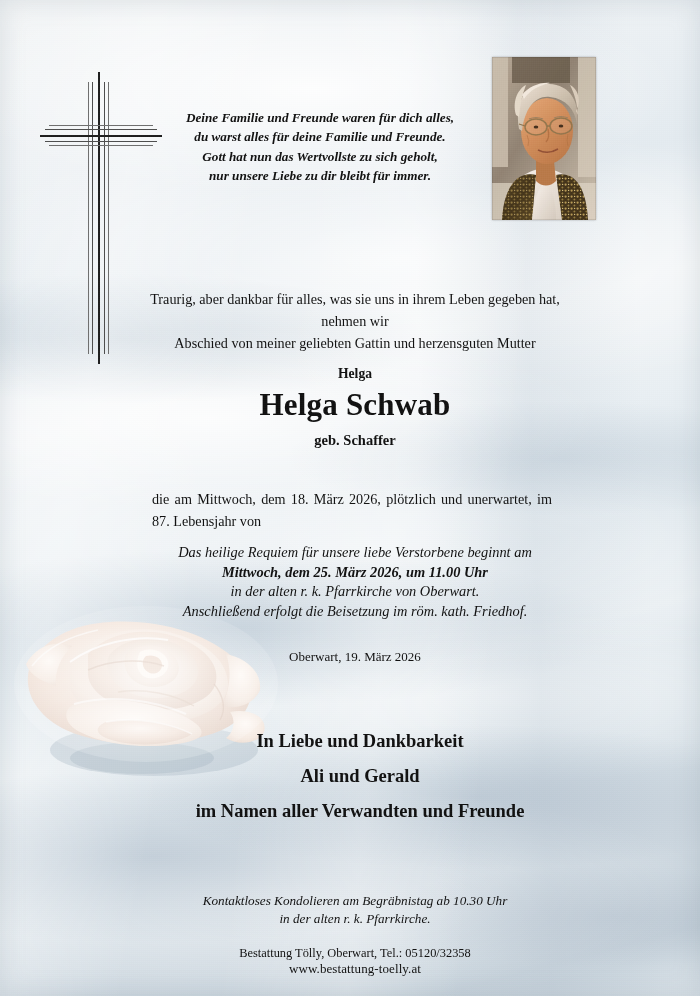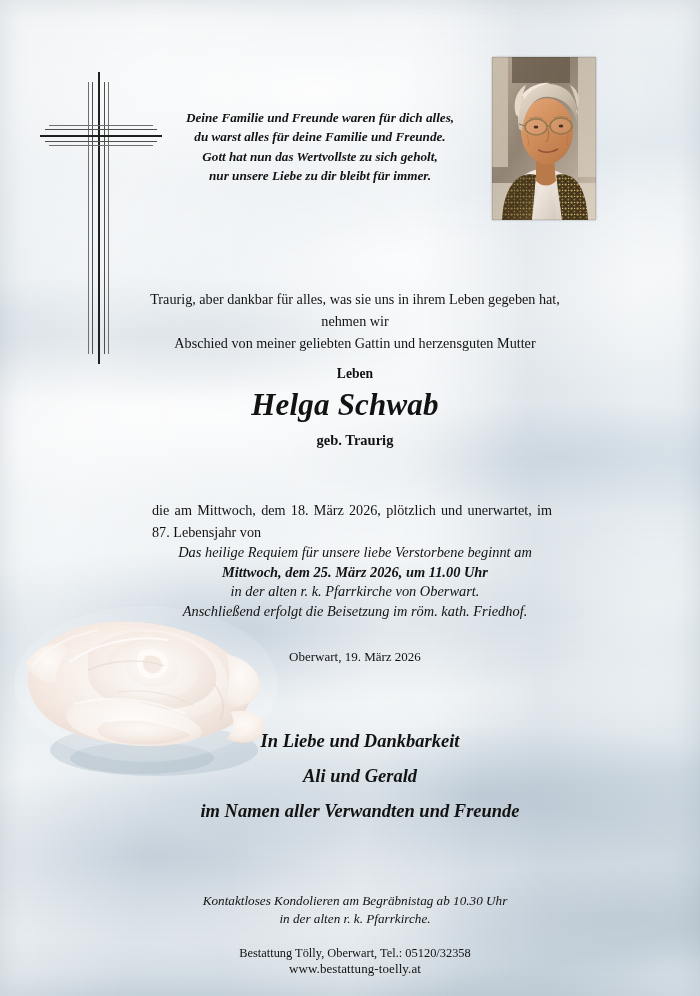--- a/index.html
+++ b/index.html
@@ -107,36 +107,35 @@
     line-height: 22px;
   }
 
   .frau {
     left: 150px; top: 366px; width: 410px;
     text-align: center;
     font-size: 13.6px;
     font-weight: bold;
   }
   .name {
-    left: 140px; top: 387px; width: 410px;
+    left: 150px; top: 387px; width: 410px;
     text-align: center;
     font-size: 31px;
     font-weight: bold;
-    font-style: italic;
     letter-spacing: 0.2px;
   }
   .maiden {
     left: 150px; top: 432px; width: 410px;
     text-align: center;
     font-size: 14.5px;
     font-weight: bold;
   }
 
   .died {
-    left: 152px; top: 500px; width: 400px;
+    left: 152px; top: 489px; width: 400px;
     text-align: justify;
     font-size: 14.2px;
     line-height: 21.5px;
   }
   .died span.lastline { display: block; }
 
   .requiem {
     left: 150px; top: 543px; width: 410px;
     text-align: center;
     font-style: italic;
@@ -147,21 +146,20 @@
 
   .place {
     left: 150px; top: 649px; width: 410px;
     text-align: center;
     font-size: 13px;
   }
 
   .thanks {
     left: 150px; top: 724px; width: 420px;
     text-align: center;
-    font-style: italic;
     font-weight: bold;
     font-size: 18.5px;
     line-height: 35px;
   }
 
   .condol {
     left: 140px; top: 892px; width: 430px;
     text-align: center;
     font-size: 13.2px;
     line-height: 18px;
@@ -363,23 +361,23 @@
     <div>du warst alles für deine Familie und Freunde.</div>
     <div>Gott hat nun das Wertvollste zu sich geholt,</div>
     <div>nur unsere Liebe zu dir bleibt für immer.</div>
   </div>
 
   <div class="txt intro">
     <div>Traurig, aber dankbar für alles, was sie uns in ihrem Leben gegeben hat, nehmen wir</div>
     <div>Abschied von meiner geliebten Gattin und herzensguten Mutter</div>
   </div>
 
-  <div class="txt frau">Leben</div>
+  <div class="txt frau">Helga</div>
   <div class="txt name">Helga Schwab</div>
-  <div class="txt maiden">geb. Traurig</div>
+  <div class="txt maiden">geb. Schaffer</div>
 
   <div class="txt died">
     <span>die am Mittwoch, dem 18. März 2026, plötzlich und unerwartet, im 87. Lebensjahr von</span>
   </div>
 
   <div class="txt requiem">
     <div>Das heilige Requiem für unsere liebe Verstorbene beginnt am</div>
     <div class="b">Mittwoch, dem 25. März 2026, um 11.00 Uhr</div>
     <div>in der alten r. k. Pfarrkirche von Oberwart.</div>
     <div>Anschließend erfolgt die Beisetzung im röm. kath. Friedhof.</div>

